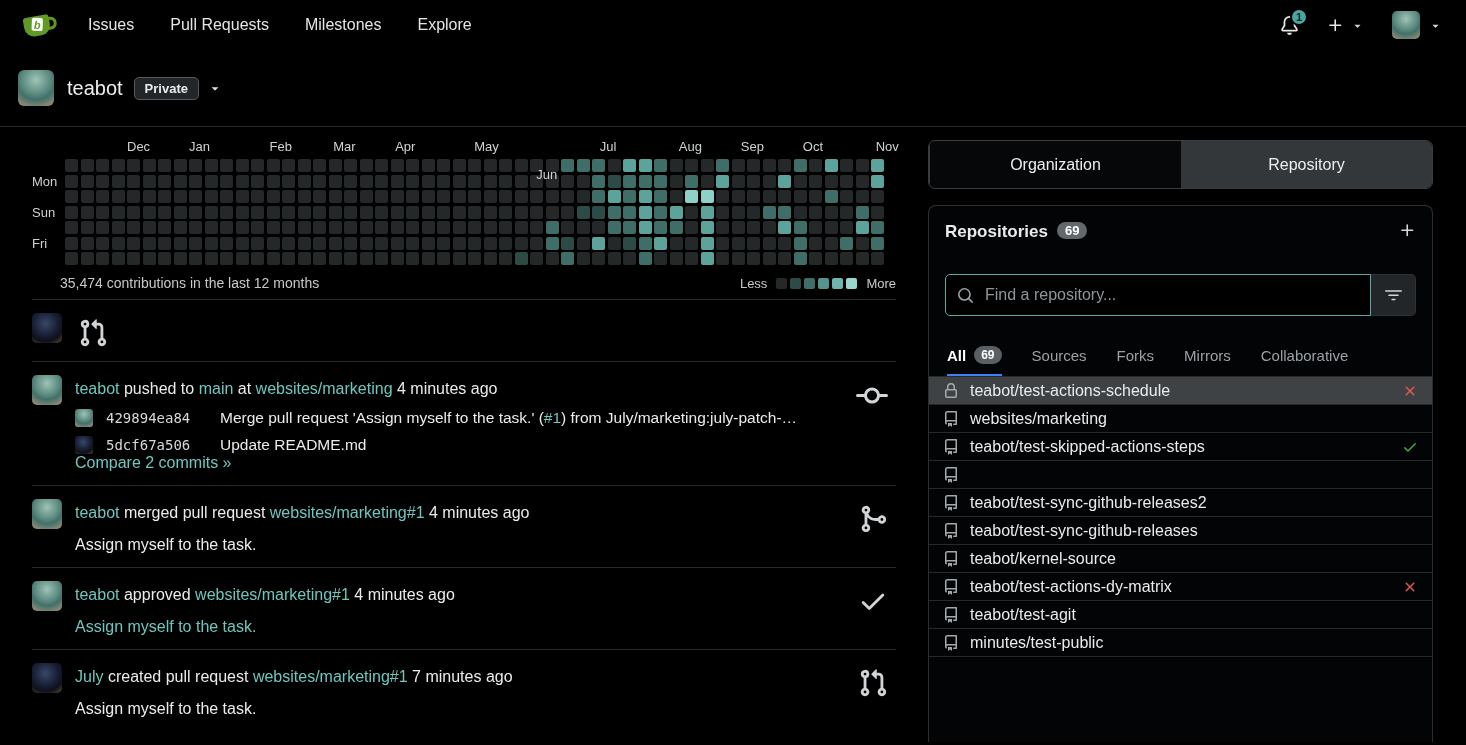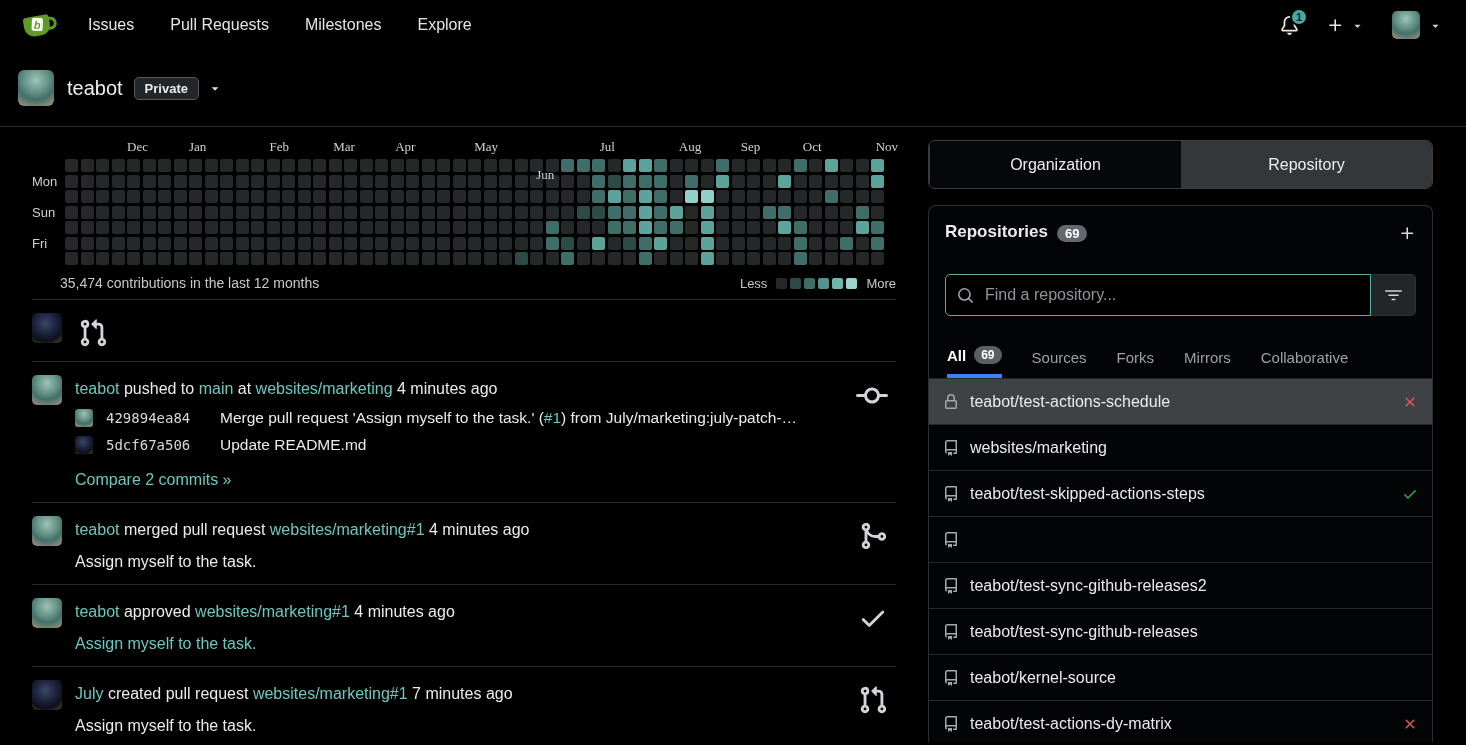--- a/index.html
+++ b/index.html
@@ -45,21 +45,21 @@
   .org-caret { margin-left:9px; color:#dfe1e3; }
 
   
   .main { display:flex; }
   .left-col { width:864px; margin-left:32px; }
   .right-col { width:505px; margin-left:32px; }
 
   
   .hm-wrap { padding-top:12px; }
   .hm-months { position:relative; height:17px; margin-left:33px; font-size:13px; color:#cfd2d5; }
-  .hm-months span { position:absolute; top:0;font-family:Liberation Serif, serif; }
+  .hm-months span { position:absolute; top:0; }
   .hm-body { display:flex; margin-top:3px; }
   .hm-days { width:33px; position:relative; font-size:13px; color:#cfd2d5; }
   .hm-days span { position:absolute; left:0; }
   .hm-grid { display:grid; grid-template-rows:repeat(7,13px); grid-auto-flow:column;
     grid-auto-columns:13px; gap:2.5px; }
   .hm-cell { width:13px; height:13px; border-radius:2px; }
   .hm-summary { display:flex; align-items:center; margin-top:10px; padding-left:28px;
     font-size:14px; color:#c6c9cc; }
   .hm-legend { margin-left:auto; display:flex; align-items:center; gap:3px; font-size:13px; color:#c6c9cc; }
   .legend-sq { width:11px; height:11px; border-radius:2px; }
@@ -74,52 +74,52 @@
   .lnk { color:#6cc7bf; cursor:pointer; }
   .feed-body { margin-top:12px; font-size:16px; }
   .feed-type-icon { width:54px; flex:none; display:flex; justify-content:flex-end;
     padding:5px 8px 0 0; color:#d2d5d8; }
   .commits { margin-top:2px; }
   .commit-row { display:flex; align-items:center; margin-top:9px; }
   .commit-av { width:18px; height:18px; border-radius:3px; flex:none; }
   .commit-hash { font-family:"DejaVu Sans Mono", monospace; font-size:14px; color:#d6d9dc;
     margin-left:13px; width:100px; flex:none; cursor:pointer; }
   .commit-msg { font-size:15.5px; margin-left:14px; white-space:nowrap; overflow:hidden; color:#e9ebed; }
-  .compare { display:inline-block; margin-top:17px; color:#6cc7bf; font-size:16px; cursor:pointer; }
+  .compare { display:inline-block; margin-top:0; color:#6cc7bf; font-size:16px; cursor:pointer; }
 
   
   .side-tabs { display:flex; height:49px; border:1px solid #3a3d3f; border-radius:7px;
     overflow:hidden; margin-top:13px; background:#060708; }
   .side-tab { flex:1; display:flex; align-items:center; justify-content:center;
     font-size:16px; color:#eceeef; cursor:pointer; }
   .side-tab.active { background:#343739; }
   .side-panel { margin-top:16px; border:1px solid #2c2f31; border-bottom:none;
     border-radius:8px 8px 0 0; height:537px; background:#030405; }
-  .panel-header { display:flex; align-items:flex-end; padding:16px 16px 14px; }
+  .panel-header { display:flex; align-items:flex-start; padding:16px 16px 14px; }
   .panel-title { font-size:17px; font-weight:600; }
   .badge-count { margin-left:9px; background:#63686c; color:#fff; font-size:13px; font-weight:600;
     padding:1px 8px; border-radius:10px; }
   .panel-plus { margin-left:auto; color:#d6d9dc; cursor:pointer; }
   .search-row { display:flex; padding:16px 16px; margin-top:2px; }
   .search-box { flex:1; display:flex; align-items:center; height:42px; background:#000;
     border:1px solid #57aca6; border-radius:5px 0 0 5px; padding:0 11px; }
   .search-box .mag { color:#9aa0a5; flex:none; }
   .search-input { background:transparent; border:none; outline:none; color:#e9ebed;
     font-size:16px; margin-left:9px; flex:1; font-family:"Liberation Sans", sans-serif; }
   .search-input::placeholder { color:#8f969b; }
   .filter-btn { width:45px; height:42px; background:#232629; border:1px solid #303335; border-left:none;
     border-radius:0 5px 5px 0; display:flex; align-items:center; justify-content:center;
     color:#d2d5d8; cursor:pointer; }
   .filter-tabs { display:flex; align-items:flex-end; gap:30px; padding:0 18px; margin-top:14px; }
   .ftab { font-size:15px; color:#9ba1a6; padding-bottom:10px; display:flex; align-items:center;
     gap:8px; cursor:pointer; border-bottom:2px solid transparent; }
-  .ftab.active { color:#fff; font-weight:600; border-bottom:4px solid #3b82f6; }
+  .ftab.active { color:#fff; font-weight:600; border-bottom:2px solid #3b82f6; }
   .fbadge { background:#595f63; color:#fff; font-size:12px; font-weight:600; border-radius:10px; padding:2px 7px; }
   .repo-list { border-top:1px solid #26282a; }
-  .repo-row { display:flex; align-items:center; height:46px; padding:0 14px;
+  .repo-row { display:flex; align-items:center; height:28px; padding:0 14px;
     border-bottom:1px solid #26282a; font-size:16px; cursor:pointer; }
   .repo-row.hovered { background:#3f4244; }
   .repo-icon { color:#a3a9ad; flex:none; }
   .repo-name { margin-left:11px; flex:1; color:#e9ebed; white-space:nowrap; overflow:hidden; }
   .status-fail { color:#e0584e; } .status-success { color:#3da94a; }
 </style>
 </head>
 <body>
 
 <div class="navbar">

